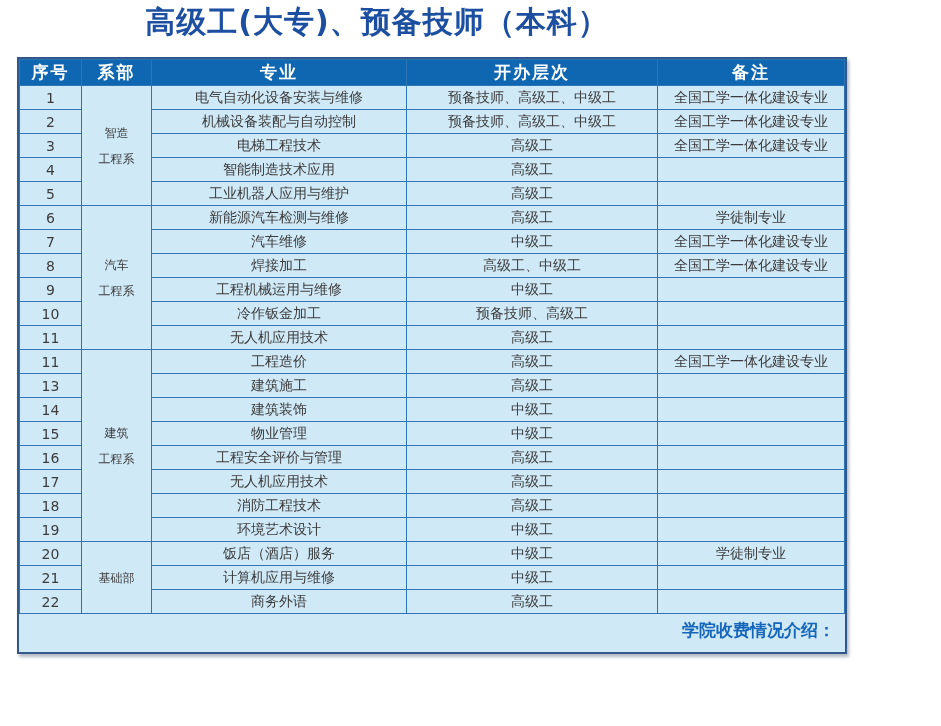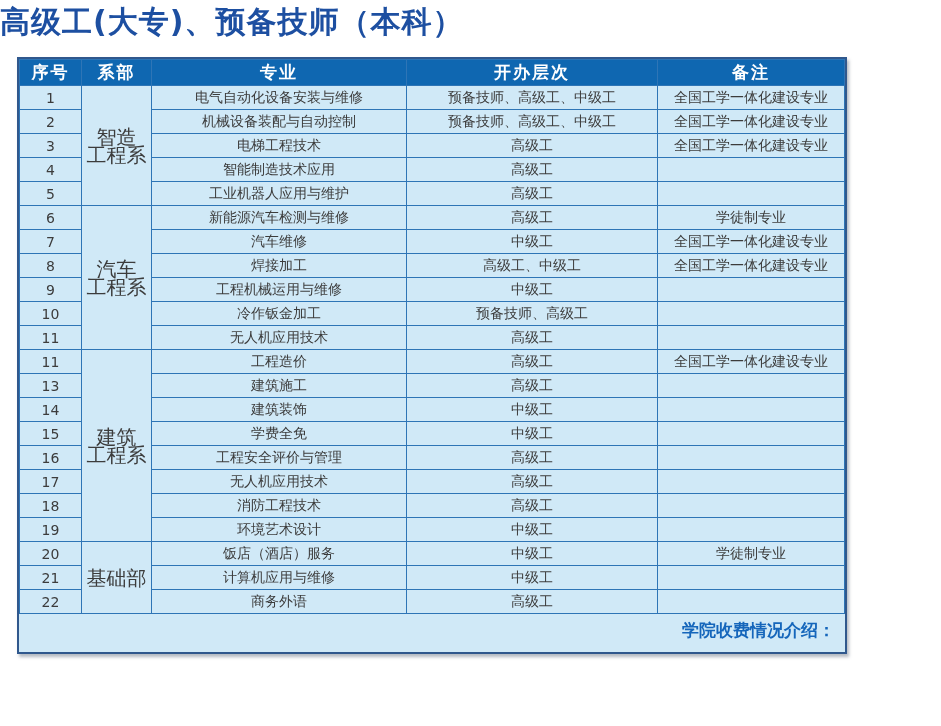--- a/index.html
+++ b/index.html
@@ -17,21 +17,21 @@
   body{
     width:941px;height:726px;
     background:#ffffff;
     font-family:"DejaVu Sans","Liberation Sans",sans-serif;
     position:relative;
     overflow:hidden;
   }
   .page-title{
     position:absolute;
     top:2px;left:0;width:754px;
-    text-align:left;
+    text-align:center;
     color:var(--title-blue);
     font-size:30px;
     font-weight:bold;
     letter-spacing:1px;
     margin:0;
   }
   .table-wrap{
     position:absolute;
     left:17px;top:57px;
     width:830px;
@@ -60,22 +60,22 @@
     height:24px;
     text-align:center;
     vertical-align:middle;
     font-size:14px;
     color:var(--text-dark);
     padding:0 4px;
     overflow:hidden;
     white-space:nowrap;
   }
   td.c-dept{
-    font-size:20px;
-    line-height:18px;
+    font-size:12px;
+    line-height:26px;
     white-space:normal;
   }
   .fees{
     padding:6px 10px 9px 109px;
   }
   .fees-heading{
     color:var(--footer-heading-blue);
     font-weight:bold;
     font-size:17px;
     line-height:20px;
@@ -195,21 +195,21 @@
           <td class="c-remark"></td>
         </tr>
         <tr>
           <td class="c-no">14</td>
           <td class="c-major">建筑装饰</td>
           <td class="c-level">中级工</td>
           <td class="c-remark"></td>
         </tr>
         <tr>
           <td class="c-no">15</td>
-          <td class="c-major">学费全免</td>
+          <td class="c-major">物业管理</td>
           <td class="c-level">中级工</td>
           <td class="c-remark"></td>
         </tr>
         <tr>
           <td class="c-no">16</td>
           <td class="c-major">工程安全评价与管理</td>
           <td class="c-level">高级工</td>
           <td class="c-remark"></td>
         </tr>
         <tr>

